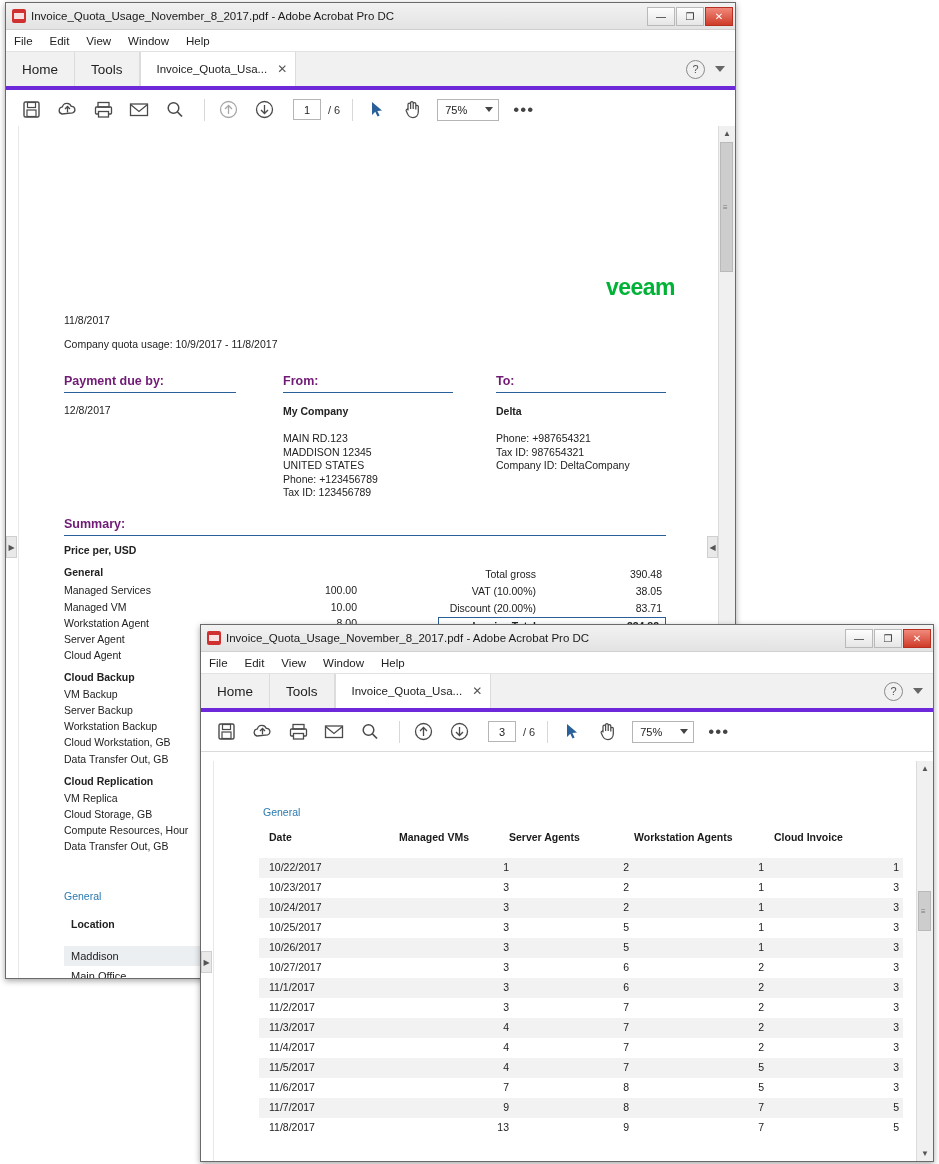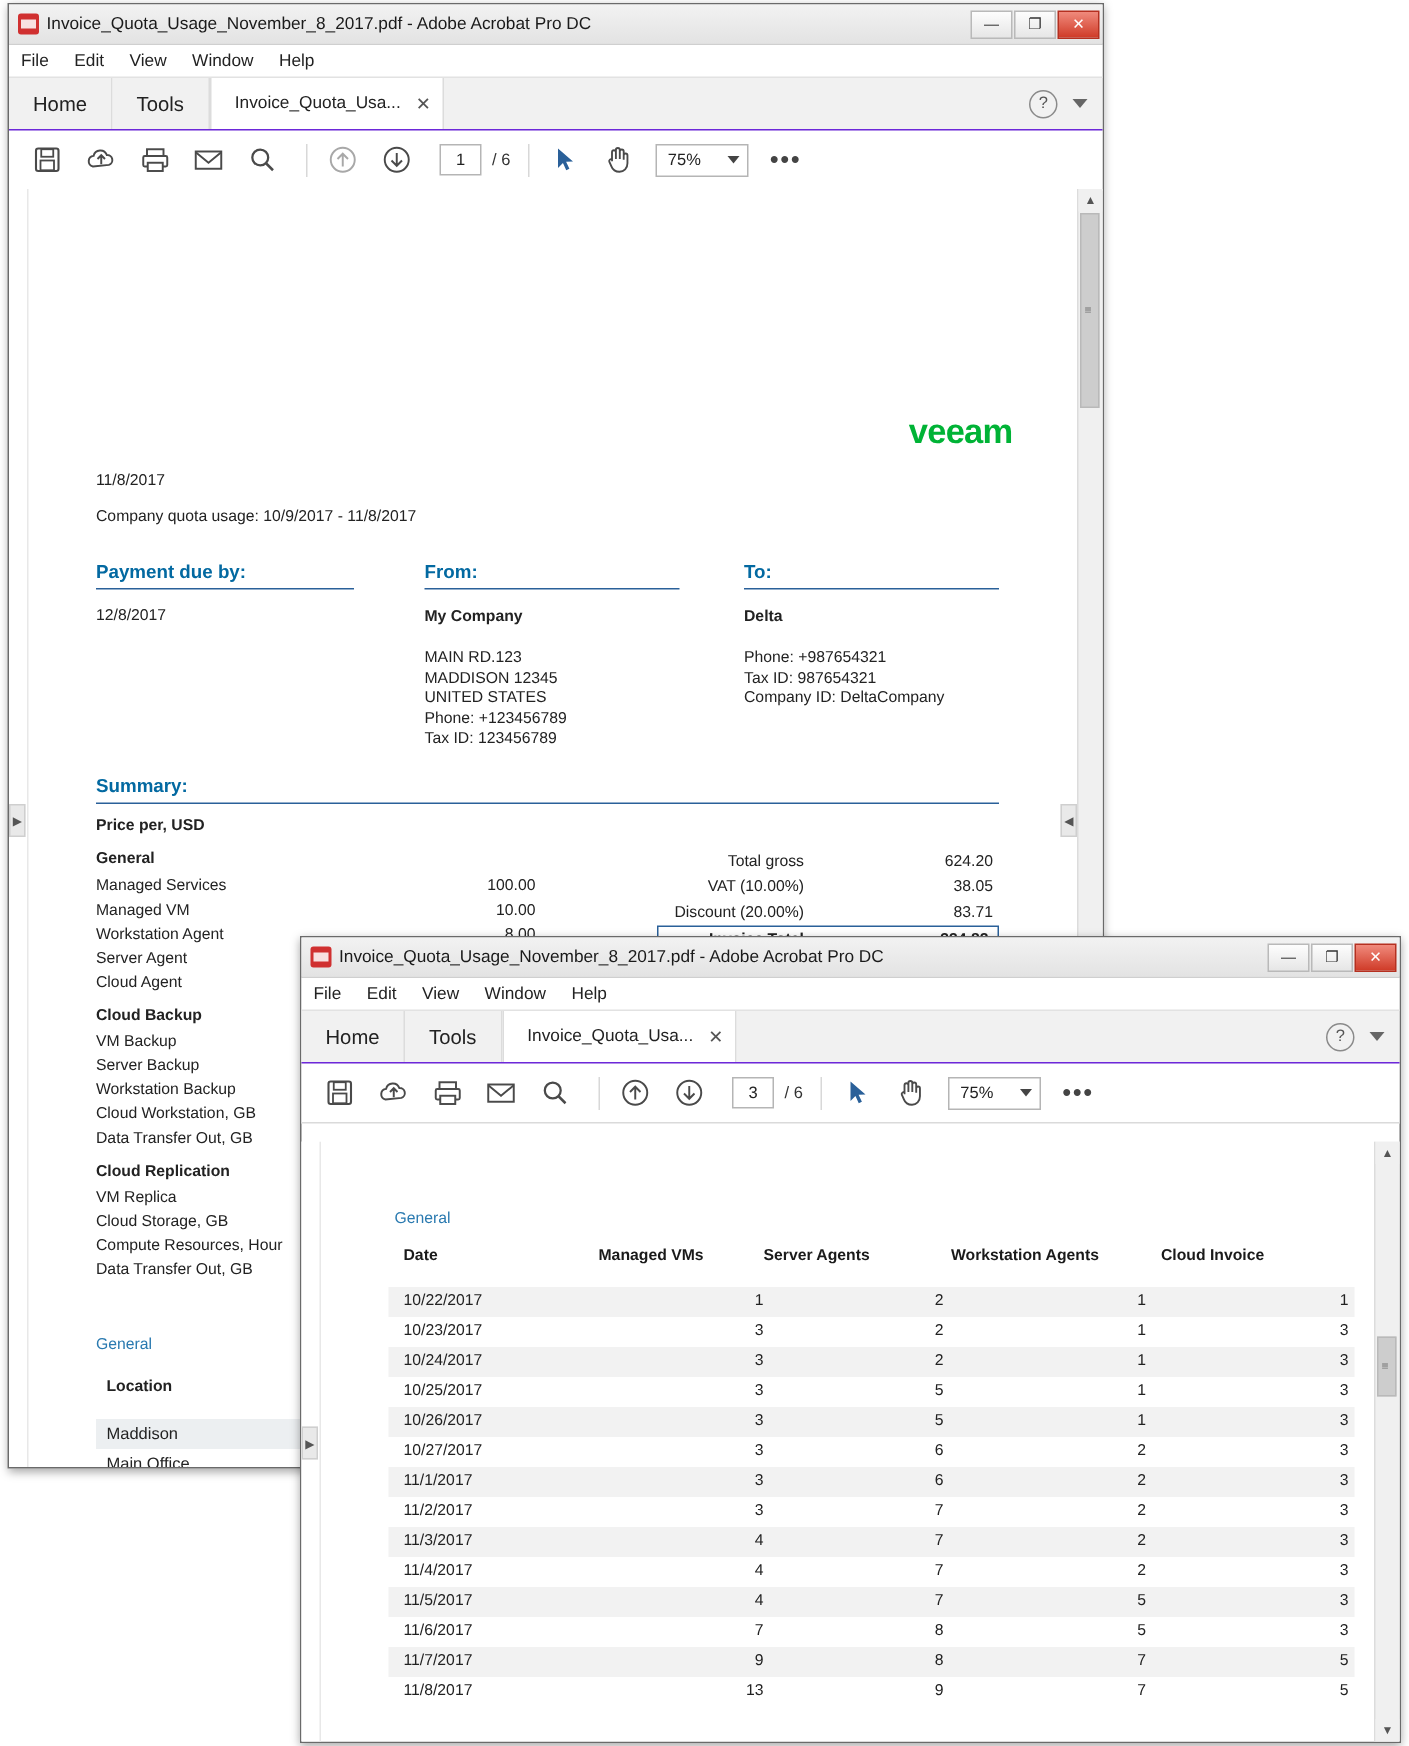--- a/index.html
+++ b/index.html
@@ -89,21 +89,21 @@
   .menubar span {
     font-size: 11.5px;
     color: #222;
     margin-right: 17px;
   }
 
   
   .tabstrip {
     height: 34px;
     background: #f1f1f1;
-    border-bottom: 1px solid #6d28d9;
+    border-bottom: 4px solid #6d28d9;
     display: flex;
     align-items: stretch;
     position: relative;
   }
   .tab {
     display: flex;
     align-items: center;
     padding: 0 16px;
     font-size: 13.5px;
     color: #222;
@@ -276,21 +276,21 @@
   .veeam-logo {
     position: absolute; right: 42px; top: 148px;
     font-size: 23px; font-weight: bold; color: #00b336;
     letter-spacing: -0.5px;
   }
   .inv-date { position: absolute; left: 58px; top: 188px; font-size: 10.5px; }
   .inv-quota { position: absolute; left: 58px; top: 212px; font-size: 10.5px; }
 
   .sect-head {
     position: absolute;
-    font-size: 12.5px; font-weight: bold; color: #0369a1;
+    font-size: 12.5px; font-weight: bold; color: #701a75;
     border-bottom: 1px solid #2a6099;
     padding-bottom: 4px;
   }
   .block-label { position: absolute; font-size: 10.5px; font-weight: bold; }
   .block-text { position: absolute; font-size: 10.5px; line-height: 13.6px; }
 
   .sum-sub {
     position: absolute; font-size: 10.5px; font-weight: bold; color: #222;
   }
   .lrow { position: absolute; font-size: 10.5px; color: #222; }
@@ -485,21 +485,21 @@
         <div class="lval" style="left:255px; top:610px; width:96px;">1.00</div>
         <div class="lrow" style="left:58px; top:627px;">Data Transfer Out, GB</div>
 
         <div class="sum-sub" style="left:58px; top:649px;">Cloud Replication</div>
         <div class="lrow" style="left:58px; top:666px;">VM Replica</div>
         <div class="lrow" style="left:58px; top:682px;">Cloud Storage, GB</div>
         <div class="lrow" style="left:58px; top:698px;">Compute Resources, Hour</div>
         <div class="lrow" style="left:58px; top:714px;">Data Transfer Out, GB</div>
 
         <div class="trow-label" style="left:380px; top:442px; width:150px;">Total gross</div>
-        <div class="trow-val" style="left:560px; top:442px; width:96px;">624.20</div>
+        <div class="trow-val" style="left:560px; top:442px; width:96px;">390.48</div>
         <div class="trow-label" style="left:380px; top:459px; width:150px;">VAT (10.00%)</div>
         <div class="trow-val" style="left:560px; top:459px; width:96px;">38.05</div>
         <div class="trow-label" style="left:380px; top:476px; width:150px;">Discount (20.00%)</div>
         <div class="trow-val" style="left:560px; top:476px; width:96px;">83.71</div>
         <div class="total-box" style="left:432px; top:491px; width:226px;"></div>
         <div class="trow-label" style="left:400px; top:494px; width:130px; font-weight:bold;">Invoice Total</div>
         <div class="trow-val" style="left:560px; top:494px; width:93px; font-weight:bold;">334.82</div>
 
         <div class="gen-link" style="left:58px; top:764px;">General</div>
         <div class="loc-head" style="left:65px; top:792px;text-align:center;">Location</div>

